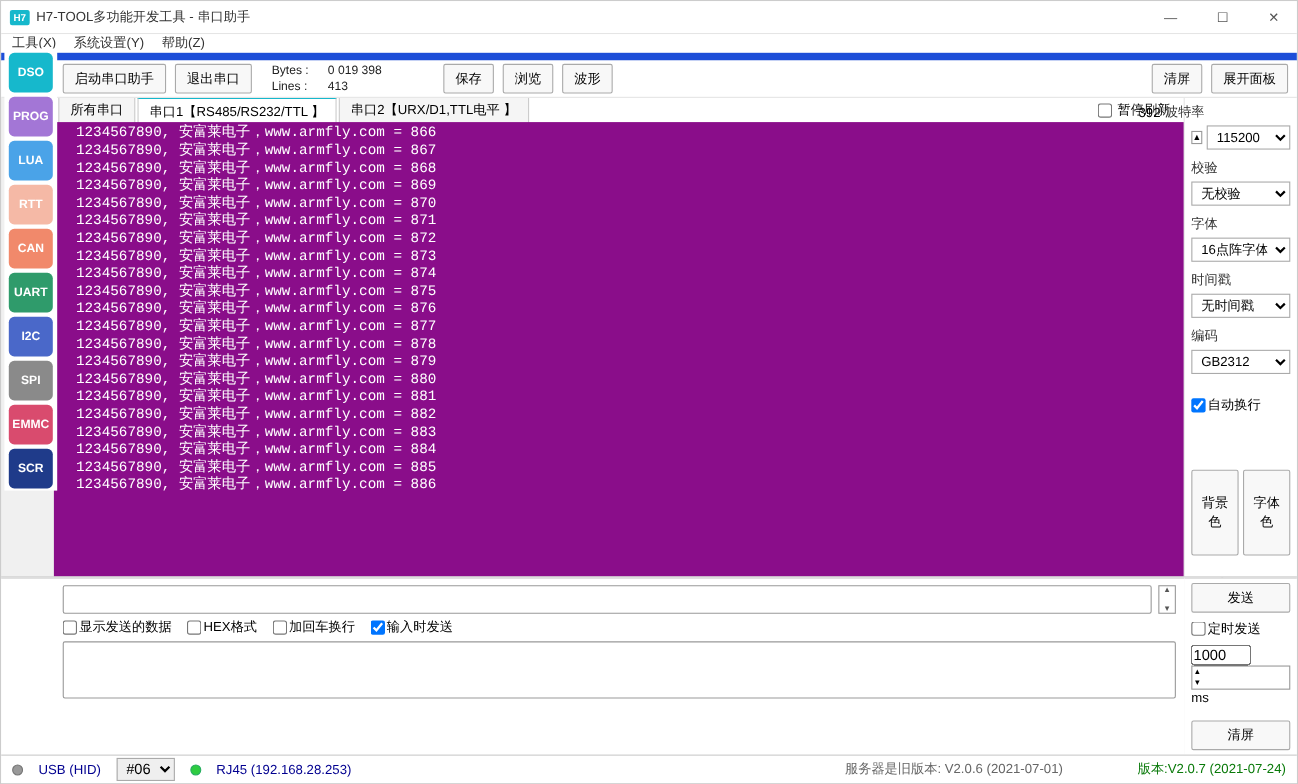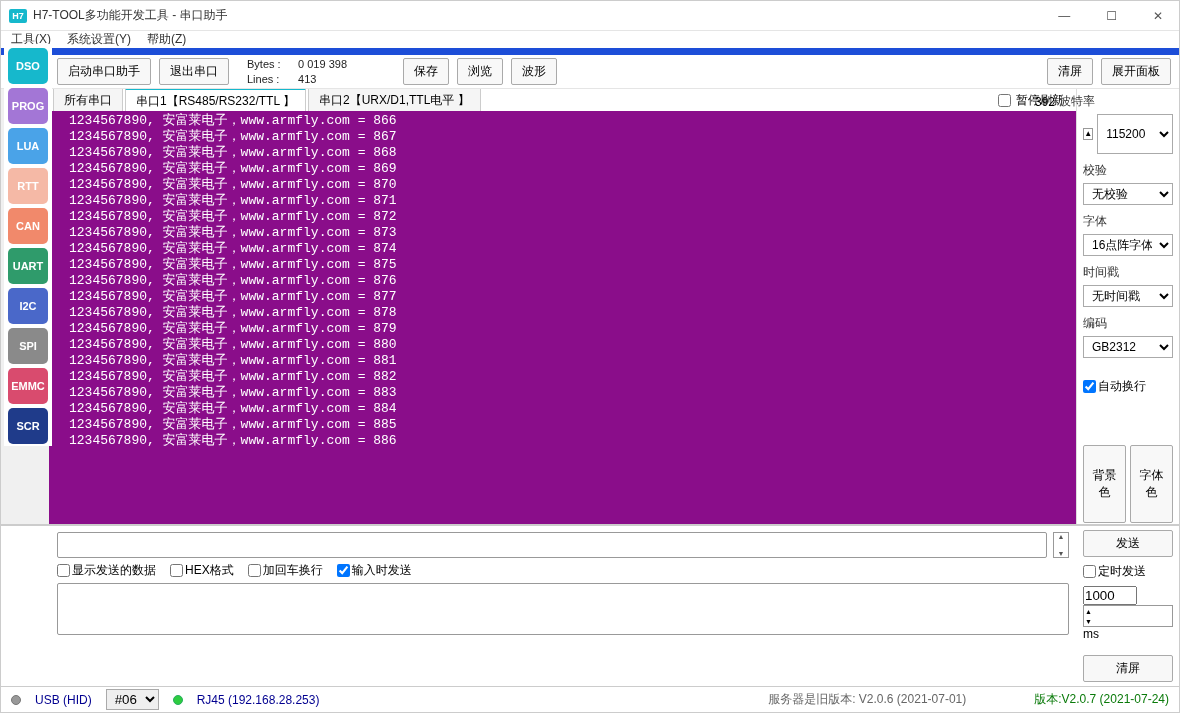--- a/index.html
+++ b/index.html
@@ -41,21 +41,21 @@
 .send-row1 { display: flex; gap: 6px; }
 .send-input1 { flex: 1; height: 26px; border: 1px solid #999; border-radius: 2px; padding: 0 4px; resize: none; }
 .spinner-ctrl { width: 16px; height: 26px; border: 1px solid #999; display: flex; flex-direction: column; justify-content: space-between; align-items: center; font-size: 7px; color: #555; }
 .chk-row { display: flex; gap: 14px; align-items: center; }
 .send-input2-wrap { display: flex; gap: 6px; }
 .send-input2 { flex: 1; height: 52px; border: 1px solid #999; border-radius: 2px; padding: 2px 4px; resize: none; overflow-y: scroll; }
 
 .right-panel { width: 102px; background: #fff; padding: 4px 6px; display: flex; flex-direction: column; gap: 4px; font-size: 12px; }
 .right-panel .row { display: flex; align-items: center; gap: 4px; }
 .right-panel .lbl { color: #333; margin-top: 4px; }
-.right-panel select, .right-panel input.num { width: 100%; border: 1px solid #aaa; padding: 2px 4px; font-size: 12px; height: 40px; background: #fff; }
+.right-panel select, .right-panel input.num { width: 100%; border: 1px solid #aaa; padding: 2px 4px; font-size: 12px; height: 22px; background: #fff; }
 .right-panel .arrow-up { width: 12px; height: 12px; border: 1px solid #999; font-size: 8px; text-align: center; line-height: 10px; cursor: pointer; }
 .right-panel .btn-sm { padding: 21px 6px; font-size: 12px; margin-top: 44px; }
 .right-panel .stat-row { display: flex; }
 .right-panel .spacer { flex: 1; }
 .right-panel .color-swatch { width: 14px; height: 14px; background: #ccc; border: 1px solid #999; margin-top: 90px; }
 
 .right-bottom { width: 102px; background: #fff; padding: 4px 6px; display: flex; flex-direction: column; gap: 6px; border-top: 1px solid #ccc; }
 
 .statusbar { height: 26px; background: #fff; border-top: 1px solid #ccc; display: flex; align-items: center; padding: 0 10px; gap: 14px; font-size: 12px; }
 .statusbar .led { width: 10px; height: 10px; border-radius: 50%; background: #999; border: 1px solid #777; }

